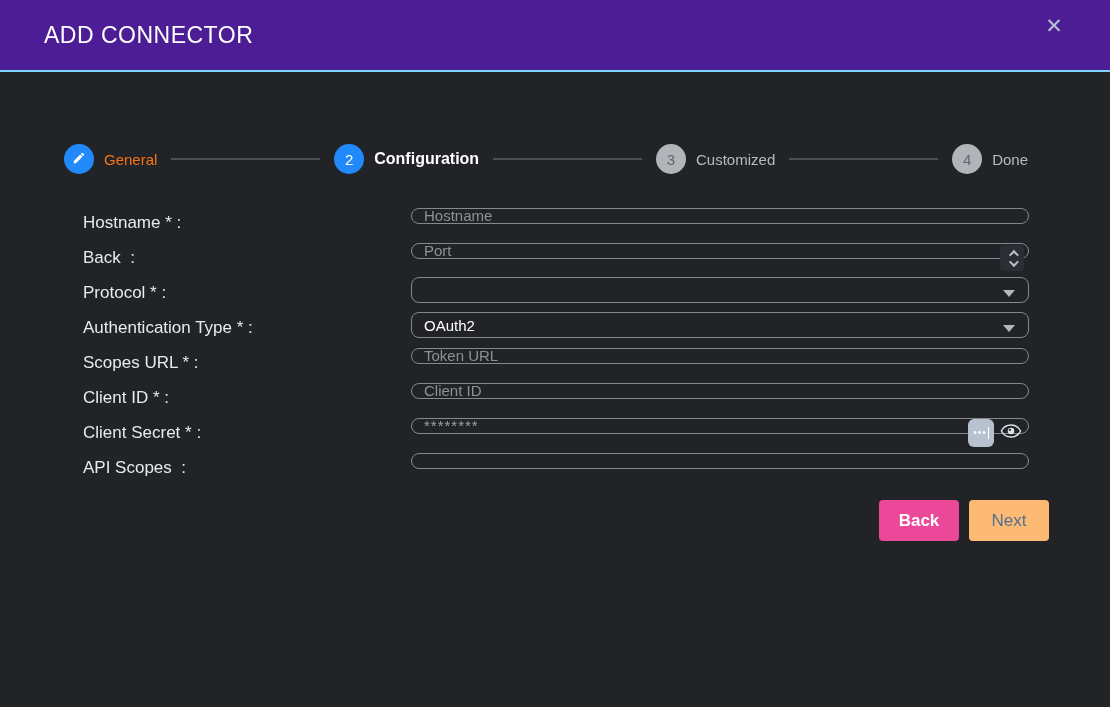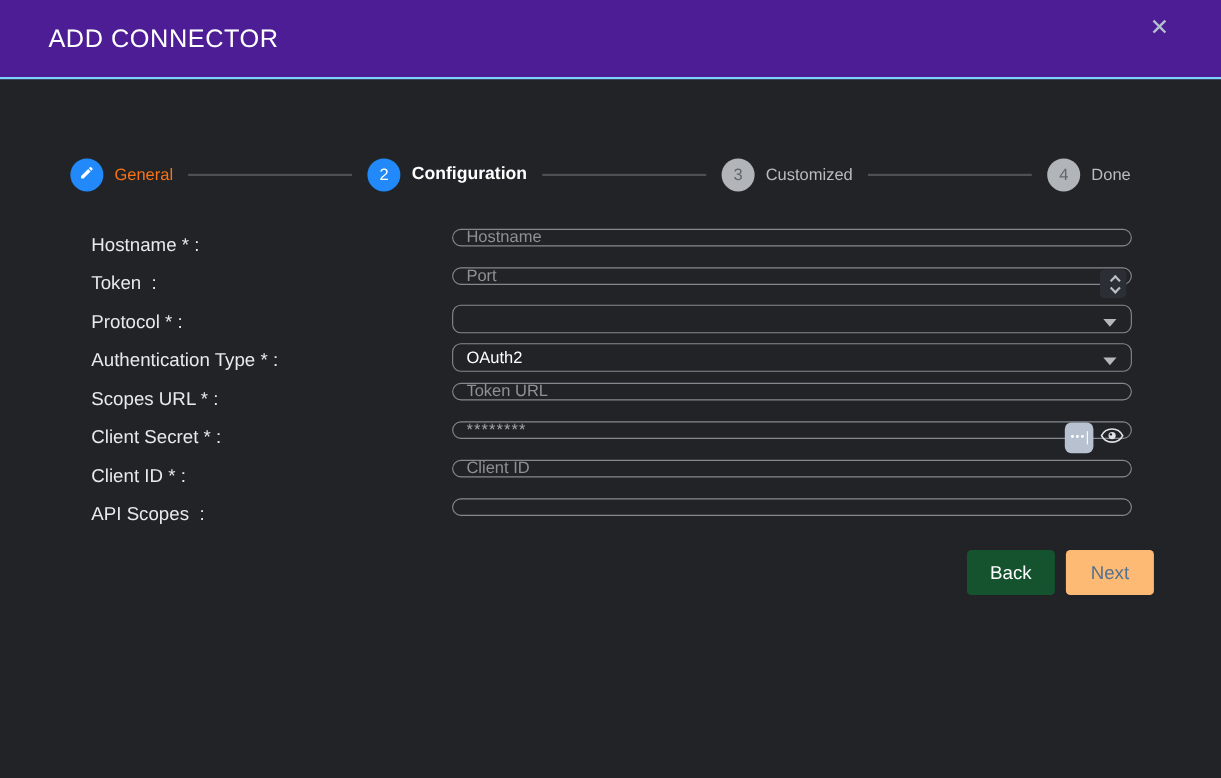--- a/index.html
+++ b/index.html
@@ -173,21 +173,21 @@
     gap: 10px;
   }
   .btn {
     width: 80px; height: 41px;
     border: none;
     border-radius: 4px;
     font-size: 17px;
     font-family: "Liberation Sans", sans-serif;
     cursor: pointer;
   }
-  .btn-back { background: #14532d; color: #ffffff; }
+  .btn-back { background: #ec4899; color: #ffffff; font-weight: bold; }
   .btn-next { background: #fdba74; color: #54718e; }
 </style>
 </head>
 <body>
 
 <div class="dlg-header">
   <div class="dlg-title">ADD CONNECTOR</div>
   <button class="close-btn">✕</button>
 </div>
 
@@ -225,21 +225,21 @@
 <div class="form-area">
 
   <div class="form-row">
     <div class="form-label">Hostname * :</div>
     <div class="field-wrap">
       <input class="text-input" type="text" placeholder="Hostname" style="">
     </div>
   </div>
 
   <div class="form-row">
-    <div class="form-label">Token  :</div>
+    <div class="form-label">Back  :</div>
     <div class="field-wrap">
       <input class="text-input" type="text" placeholder="Port" style="">
       <div class="spinner">
         <div class="chev up"></div>
         <div class="chev down"></div>
       </div>
     </div>
   </div>
 
   <div class="form-row">
@@ -259,20 +259,27 @@
         <span>OAuth2</span>
       </div>
       <div class="caret"></div>
     </div>
   </div>
 
   <div class="form-row">
     <div class="form-label">Scopes URL * :</div>
     <div class="field-wrap">
       <input class="text-input" type="text" placeholder="Token URL" style="">
+    </div>
+  </div>
+
+  <div class="form-row">
+    <div class="form-label">Client ID * :</div>
+    <div class="field-wrap">
+      <input class="text-input" type="text" placeholder="Client ID" style="">
     </div>
   </div>
 
   <div class="form-row">
     <div class="form-label">Client Secret * :</div>
     <div class="field-wrap">
       <input class="text-input secret-input" type="text" value="********" style="">
       <div class="pw-tools">
         <div class="pw-reveal-box">
           <span class="pw-dots">•••</span>
@@ -283,27 +290,20 @@
             <path d="M12 5.5c-4.6 0-8.6 2.7-10.5 6.5 1.9 3.8 5.9 6.5 10.5 6.5s8.6-2.7 10.5-6.5C20.6 8.2 16.6 5.5 12 5.5z" fill="none" stroke="#dfe3e8" stroke-width="1.6"></path>
             <circle cx="12" cy="12" r="3.6" fill="#dfe3e8"></circle>
             <circle cx="10.8" cy="10.8" r="1.2" fill="#212327"></circle>
           </svg>
         </span>
       </div>
     </div>
   </div>
 
   <div class="form-row">
-    <div class="form-label">Client ID * :</div>
-    <div class="field-wrap">
-      <input class="text-input" type="text" placeholder="Client ID" style="">
-    </div>
-  </div>
-
-  <div class="form-row">
     <div class="form-label">API Scopes  :</div>
     <div class="field-wrap">
       <input class="text-input" type="text" placeholder="" style="">
     </div>
   </div>
 
 </div>
 
 <div class="btn-row">
   <button class="btn btn-back">Back</button>

